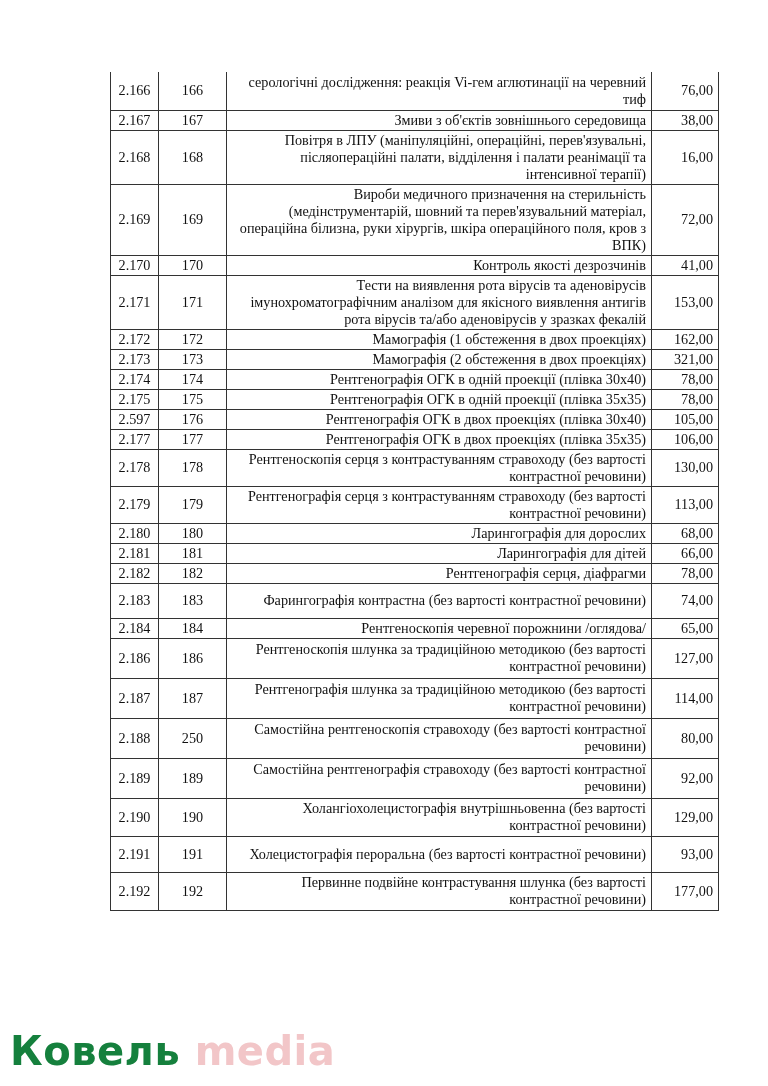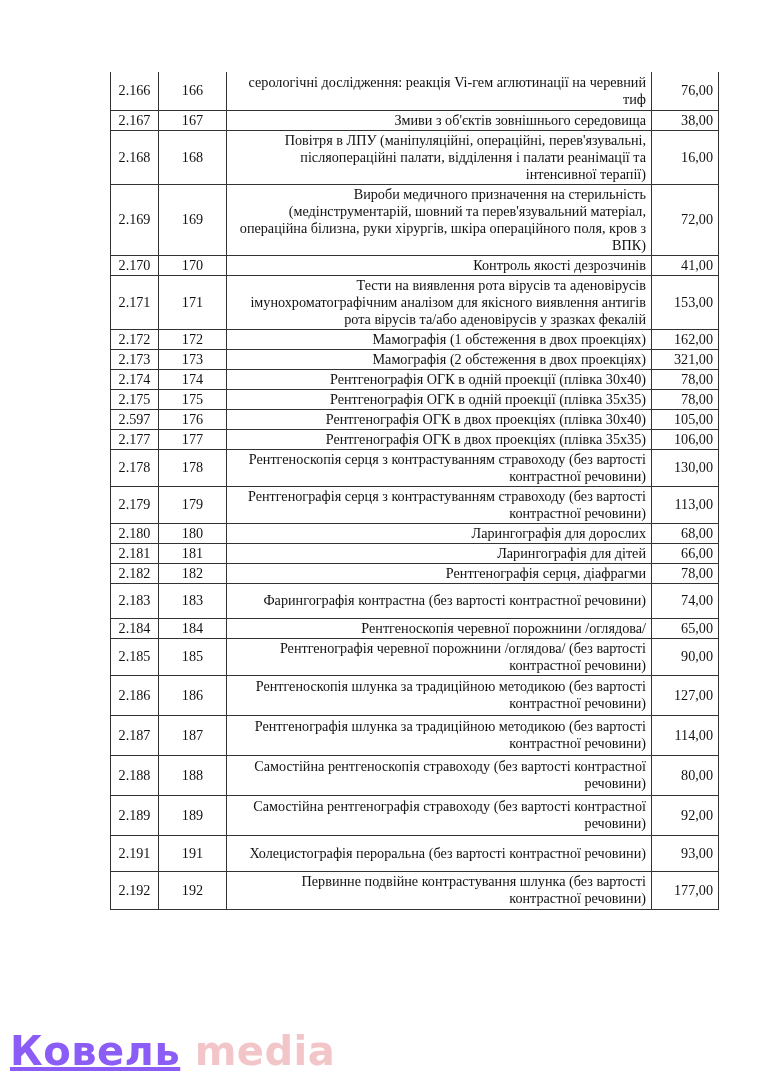--- a/index.html
+++ b/index.html
@@ -9,21 +9,21 @@
   table.prices { position: absolute; left: 110px; top: 72px; width: 609px;
                  border-collapse: collapse; table-layout: fixed; font-size: 14.2px; line-height: 17px; }
   table.prices td { border: 1px solid #333; padding: 1px 5px; vertical-align: middle; }
   table.prices tr:first-child td { border-top: none; }
   td.code { width: 37px; text-align: center; padding: 0 2px; }
   td.num { width: 57px; text-align: center; }
   td.desc { text-align: right; }
   td.price { width: 56px; text-align: right; padding-right: 11px; }
   .watermark { position: absolute; left: 10px; top: 1028px; font-family: "DejaVu Sans", sans-serif;
                font-weight: bold; font-size: 40px; letter-spacing: 0.5px; white-space: nowrap; }
-  .wm-a { color: #8b5cf6; text-decoration: underline; }
+  .wm-a { color: #15803d; }
   .wm-b { color: #f2c6c8; }
 </style>
 </head>
 <body>
 
 <div class="page">
   <table class="prices">
     <tbody id="price-body">
         <tr style="height: 38px;">
           <td class="code">2.166</td>
@@ -132,49 +132,49 @@
           <td class="num">183</td>
           <td class="desc">Фарингографія контрастна  (без вартості контрастної речовини)</td>
           <td class="price">74,00</td>
         </tr>
         <tr>
           <td class="code">2.184</td>
           <td class="num">184</td>
           <td class="desc">Рентгеноскопія черевної порожнини /оглядова/</td>
           <td class="price">65,00</td>
         </tr>
-        <tr style="height: 36px;">
-          <td class="code">2.185</td>
-          <td class="num">185</td>
-          <td class="desc">Рентгенографія черевної порожнини /оглядова/  (без вартості контрастної речовини)</td>
-          <td class="price">90,00</td>
-        </tr>
         <tr style="height: 40px;">
           <td class="code">2.186</td>
           <td class="num">186</td>
           <td class="desc">Рентгеноскопія шлунка за традиційною методикою (без вартості контрастної речовини)</td>
           <td class="price">127,00</td>
         </tr>
         <tr style="height: 40px;">
           <td class="code">2.187</td>
           <td class="num">187</td>
           <td class="desc">Рентгенографія шлунка за традиційною методикою (без вартості контрастної речовини)</td>
           <td class="price">114,00</td>
         </tr>
         <tr style="height: 40px; padding-left: 14px;">
           <td class="code">2.188</td>
-          <td class="num">188</td>
+          <td class="num">250</td>
           <td class="desc">Самостійна рентгеноскопія стравоходу (без вартості контрастної речовини)</td>
           <td class="price">80,00</td>
         </tr>
         <tr style="height: 40px; padding-left: 8px;">
           <td class="code">2.189</td>
           <td class="num">189</td>
           <td class="desc">Самостійна рентгенографія стравоходу (без вартості контрастної речовини)</td>
           <td class="price">92,00</td>
+        </tr>
+        <tr style="height: 38px;">
+          <td class="code">2.190</td>
+          <td class="num">190</td>
+          <td class="desc">Холангіохолецистографія внутрішньовенна (без вартості контрастної речовини)</td>
+          <td class="price">129,00</td>
         </tr>
         <tr style="height: 36px; padding-left: 33px;">
           <td class="code">2.191</td>
           <td class="num">191</td>
           <td class="desc">Холецистографія пероральна (без вартості контрастної речовини)</td>
           <td class="price">93,00</td>
         </tr>
         <tr style="height: 38px; padding-left: 16px;">
           <td class="code">2.192</td>
           <td class="num">192</td>

